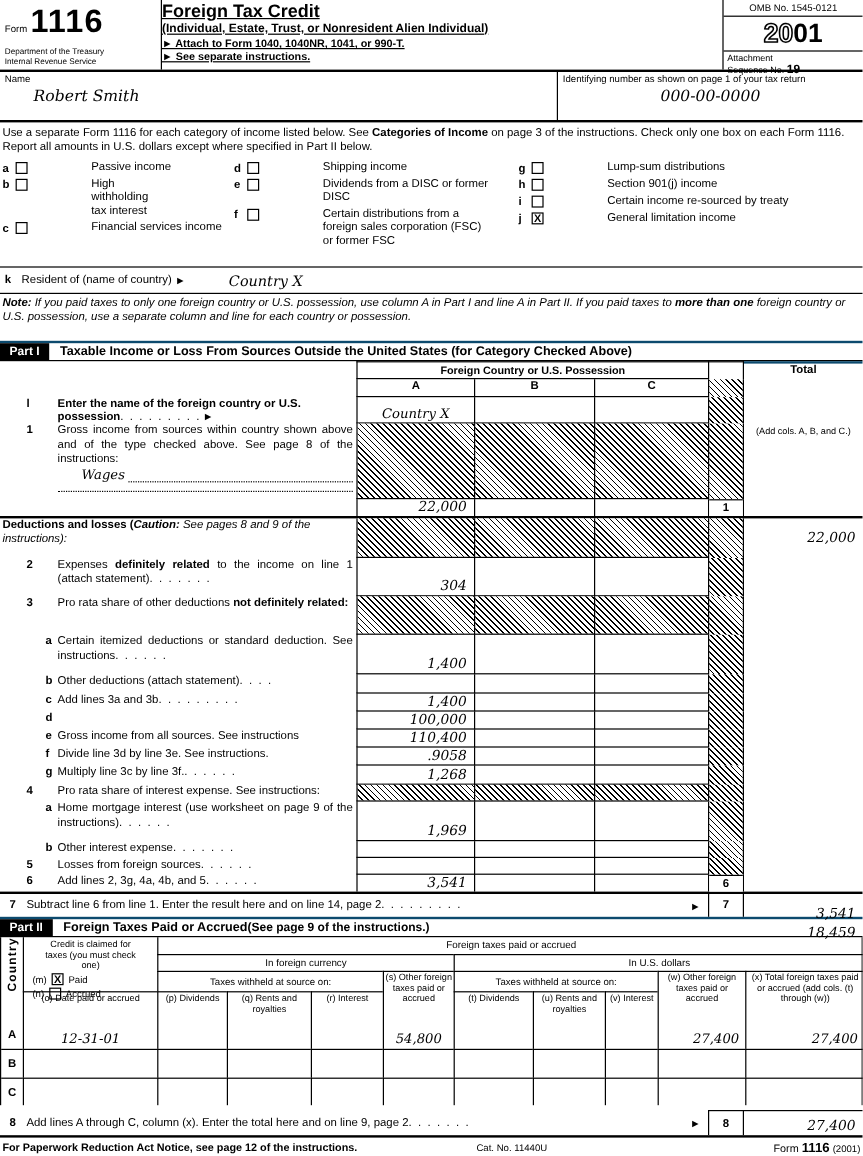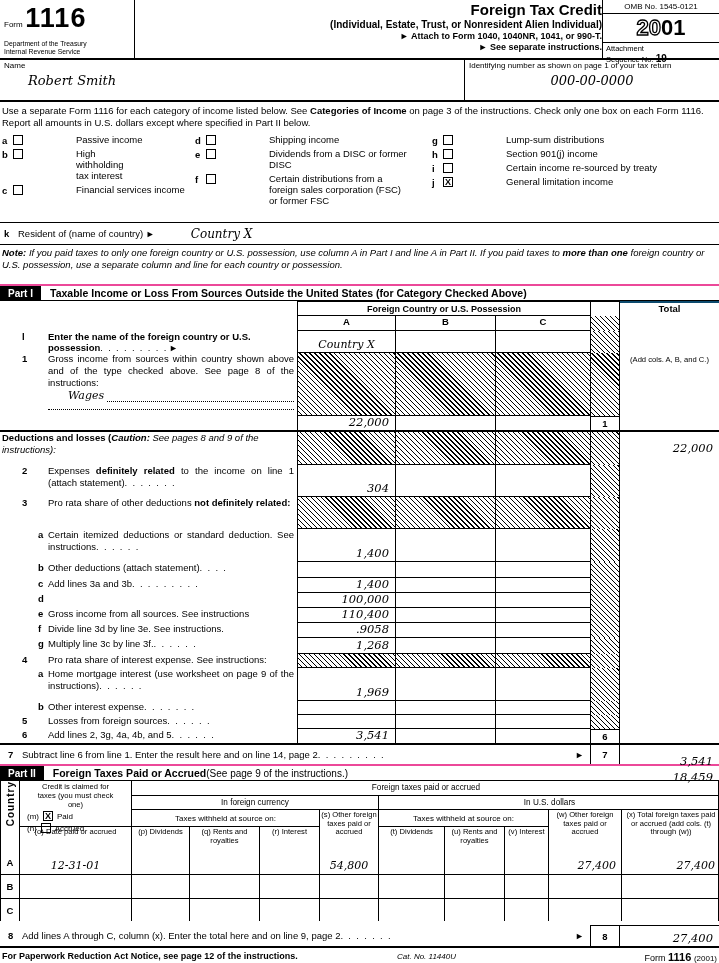--- a/index.html
+++ b/index.html
@@ -21,21 +21,21 @@
     background: #fff; flex: none;
   }
   .dots { white-space: pre; font-weight: normal; }
   .arrow { font-size: 9px; }
 
   
   .hdr { display: flex; height: 60px; border-bottom: 2px solid #000; }
   .hdr-left { width: 135px; border-right: 1.5px solid #000; padding: 3px 4px 2px; display: flex; flex-direction: column; justify-content: space-between; }
   .form-no { font-size: 27px; font-weight: bold; letter-spacing: 1px; }
   .dept { font-size: 6.8px; line-height: 1.2; }
-  .hdr-mid { flex: 1; text-align: right; padding-top: 1px; }
+  .hdr-mid { flex: 1; text-align: left; padding-top: 1px; text-decoration: underline; }
   .title { font-size: 15px; font-weight: bold; }
   .subtitle { font-size: 10px; font-weight: bold; margin-top: 1px; }
   .attach { font-size: 9px; font-weight: bold; margin-top: 1px; }
   .hdr-right { width: 117px; border-left: 1.5px solid #000; display: flex; flex-direction: column; font-size: 8px; }
   .omb { text-align: center; padding: 2px 0; border-bottom: 1px solid #000; }
   .yr { text-align: center; font-size: 22px; font-weight: bold; padding: 1px 0; }
   .yr-outline { color: #fff; -webkit-text-stroke: 1.3px #000; text-shadow: 0 0 1px #000; }
   .seq { border-top: 1px solid #000; padding: 1px 3px; font-size: 7.5px; line-height: 1.2; }
   .seq b { font-size: 10px; }
 
@@ -57,24 +57,24 @@
   .cat .cb { margin: 0 5px 0 0; }
   .cat-label { line-height: 1.15; padding-left: 48px; }
 
   
   .krow { display: flex; align-items: center; border-top: 1px solid #000; border-bottom: 1px solid #000; height: 23px; margin-top: 13px; padding-left: 4px; }
   .krow .entry { font-size: 12px; margin-left: 36px; }
 
   .noterow { padding: 2px 2px 3px; font-style: italic; line-height: 1.3; height: 39px; }
 
   
-  .band { display: flex; align-items: stretch; border-top: 2px solid #ec4899; border-bottom: 1px solid #000; height: 17px; }
+  .band { display: flex; align-items: stretch; border-top: 2px solid #0c4a6e; border-bottom: 1px solid #000; height: 17px; }
   .band-chip { background: #000; color: #fff; font-weight: bold; font-size: 10px; padding: 0 8px; display: flex; align-items: center; }
   .band-title { font-weight: bold; font-size: 10.5px; margin-left: 9px; display: flex; align-items: center; }
-  .band-title .norm { font-weight: normal; font-size: 10px; }
+  .band-title .norm { font-weight: bold; font-size: 10px; }
 
   
   .t1row { display: flex; align-items: stretch; }
   .d { width: 297px; display: flex; padding-right: 3px; }
   .mk { width: 48px; font-weight: bold; flex: none; }
   .mk-num { padding-left: 22px; }
   .mk-let { padding-left: 38px; }
   .mk-wide { width: 22px; padding-left: 8px; }
   .dtxt { flex: 1; line-height: 1.28; }
   .just { text-align: justify; }
@@ -108,21 +108,21 @@
   .rowletter { display: flex; align-items: center; justify-content: center; font-weight: bold; font-size: 9.5px; }
   .mnline { display: flex; align-items: center; gap: 4px; margin: 2px 0 0 6px; font-size: 8px; text-align: left; }
 
   
   .l8 { display: flex; align-items: stretch; height: 23px; margin-top: 4px; border-bottom: 2px solid #000; }
   .l8 .d8 { width: 590px; display: flex; align-items: center; padding-right: 6px; }
   .l8 .vn8 { width: 30px; border-left: 1.5px solid #000; border-right: 1.5px solid #000; border-top: 1px solid #000; display: flex; align-items: center; justify-content: center; font-weight: bold; }
   .l8 .vt8 { width: 99px; border-top: 1px solid #000; }
   .footer { display: flex; align-items: flex-start; padding: 3px 2px 0; font-size: 9px; }
   .foot-notice { font-weight: bold; width: 395px; }
-  .foot-cat { width: 145px; font-size: 8px; padding-top: 1px; font-style: italic; }
+  .foot-cat { width: 145px; font-size: 8px; padding-top: 1px; }
   .foot-form { flex: 1; text-align: right; }
   .foot-form b { font-size: 11px; }
 </style>
 </head>
 <body>
 
 <div class="page">
 
   <div class="hdr">
     <div class="hdr-left">

